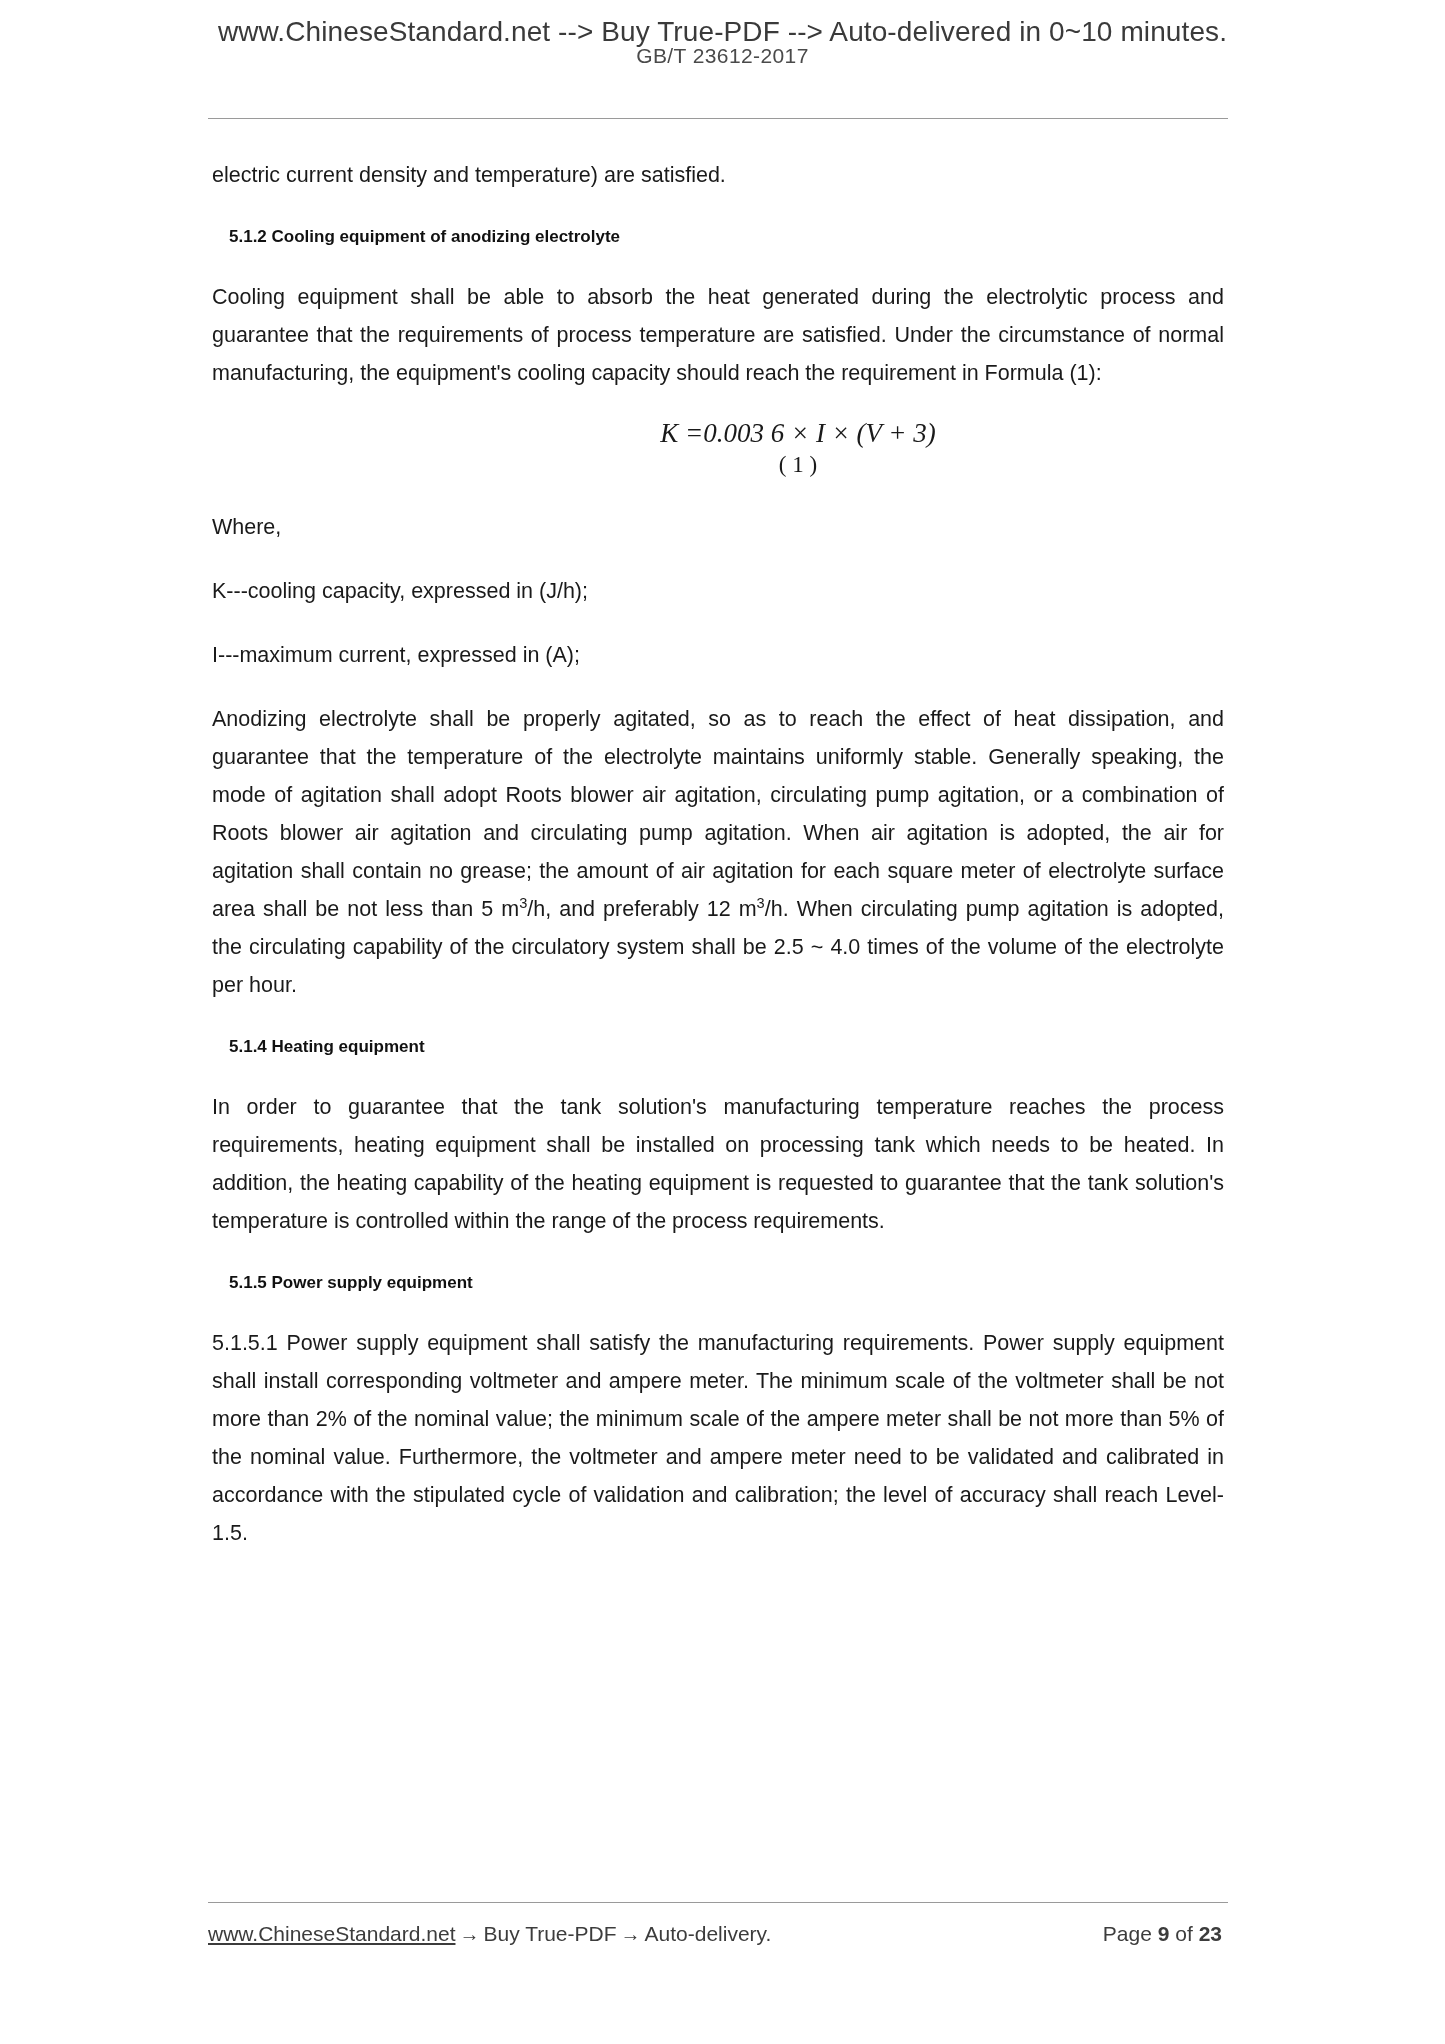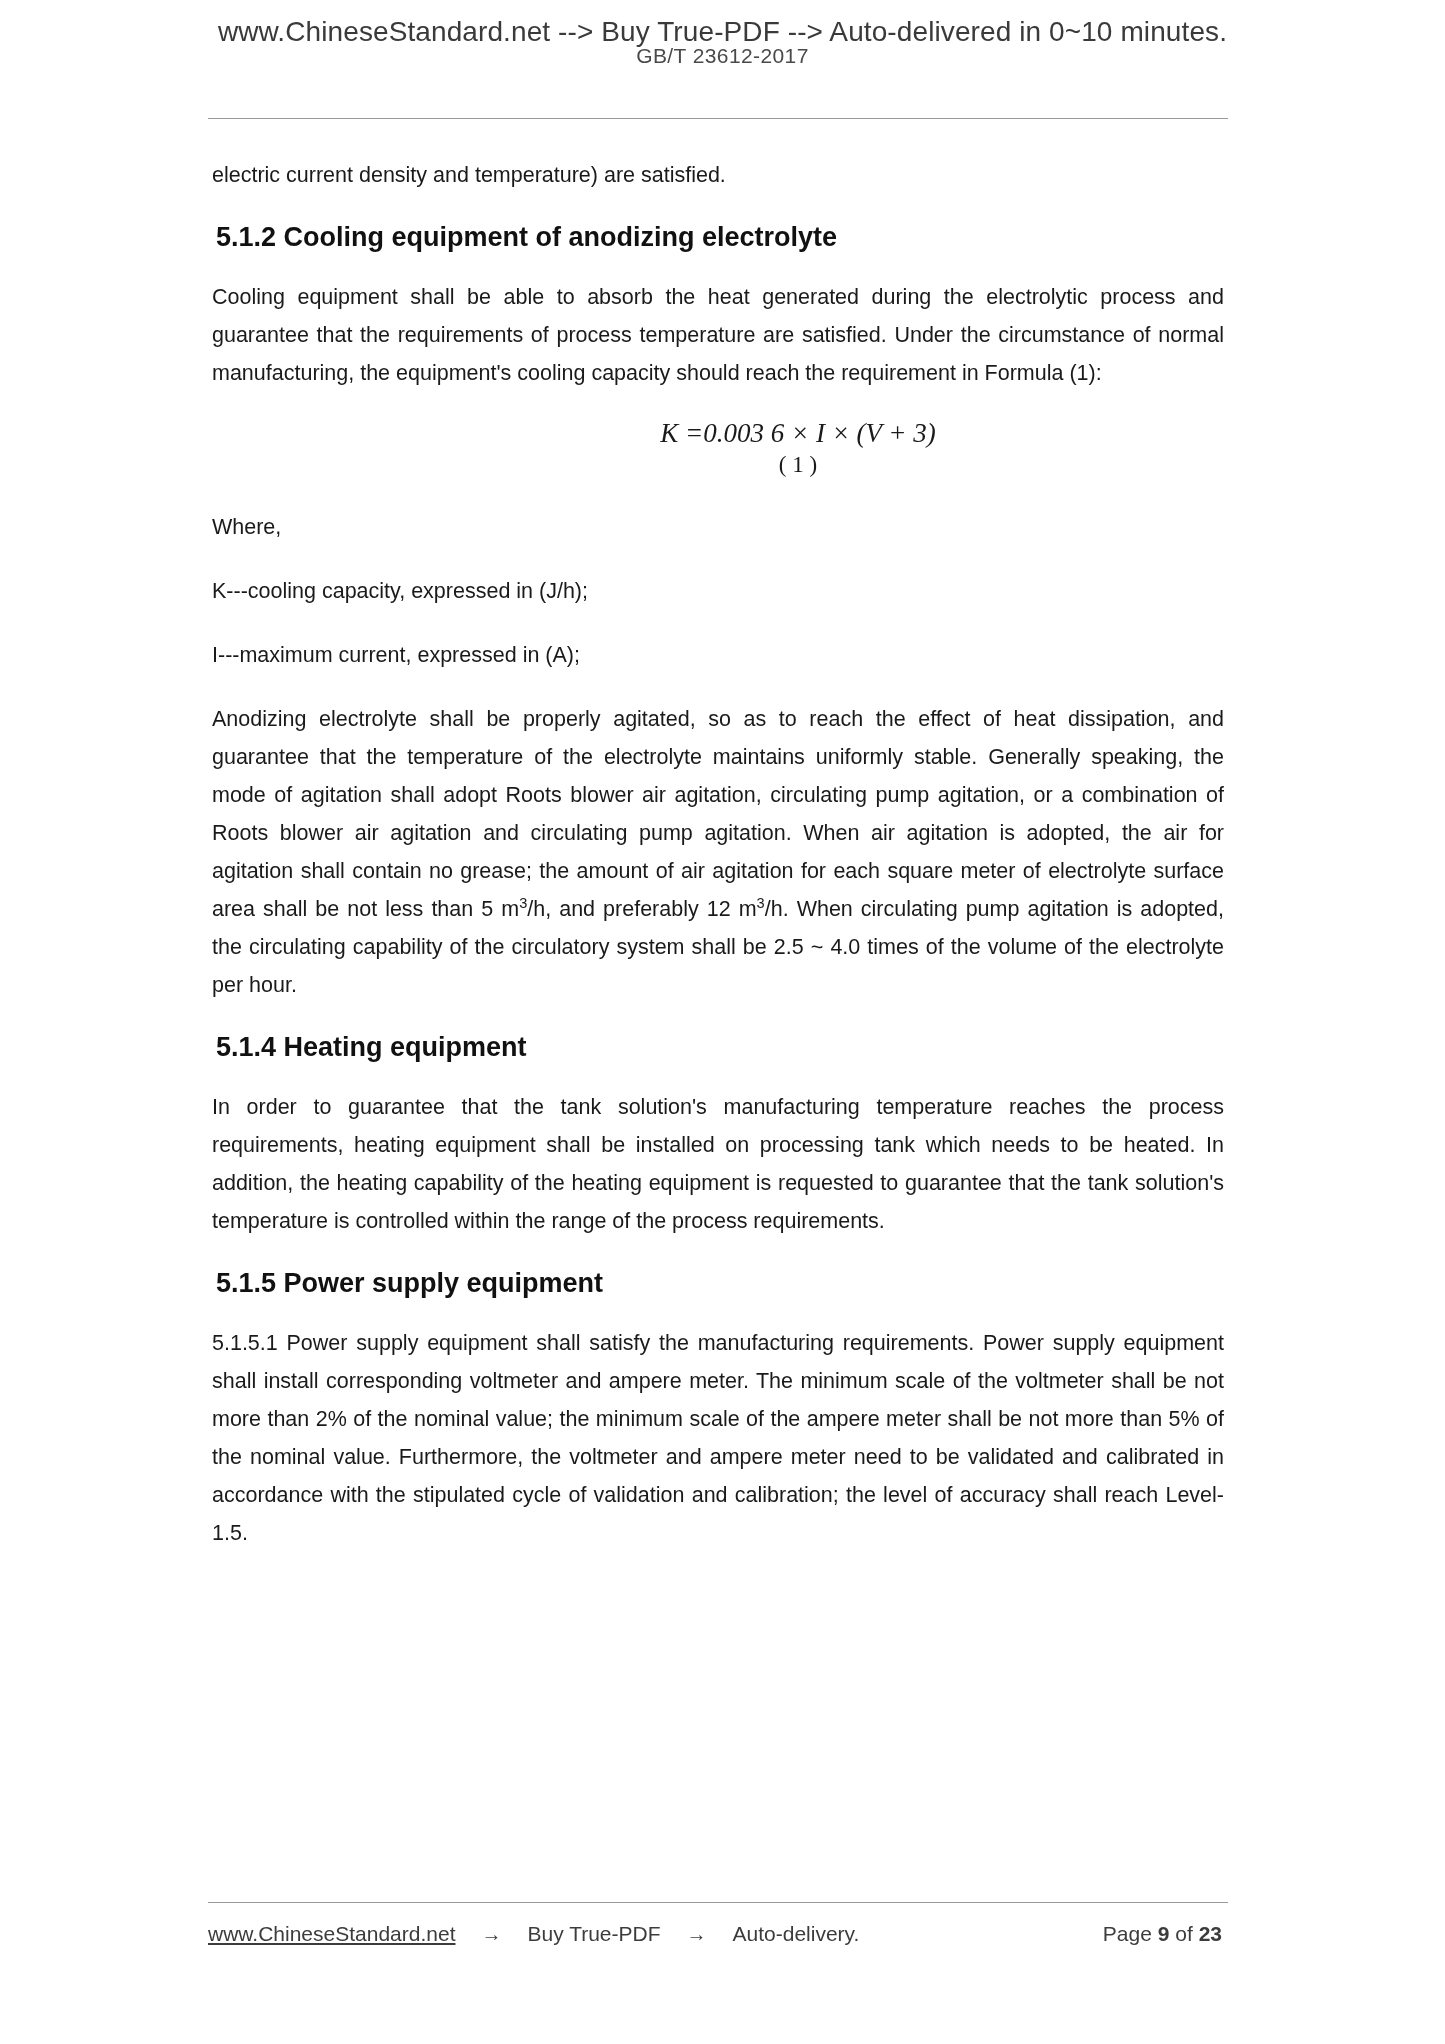--- a/index.html
+++ b/index.html
@@ -61,24 +61,24 @@
     line-height: 38px;
     margin: 0 0 26px 0;
     text-align: justify;
     text-justify: inter-word;
     color: #1a1a1a;
   }
   p.para.nojust {
     text-align: left;
   }
   h3.head {
-    font-size: 27px;
+    font-size: 17px;
     line-height: 34px;
     font-weight: bold;
-    margin: 0 0 24px 4px;
+    margin: 0 0 24px 17px;
     color: #111111;
   }
   
   .formula-row {
     display: flex;
     align-items: center;
     margin: 18px 0 30px 0;
     padding-left: 160px;
     flex-direction: column;
   }
@@ -122,21 +122,21 @@
     left: 208px;
     width: 1020px;
     display: flex;
     align-items: baseline;
     font-size: 21px;
     color: #3c3c3c;
   }
   .footer-left {
     display: flex;
     align-items: baseline;
-    gap: 26px;
+    gap: 4px;
     white-space: nowrap;
     justify-content: flex-end;
   }
   .footer-link {
     text-decoration: underline;
     color: #3c3c3c;
   }
   .arrow { font-size: 20px; }
   .footer-right {
     margin-left: auto;

